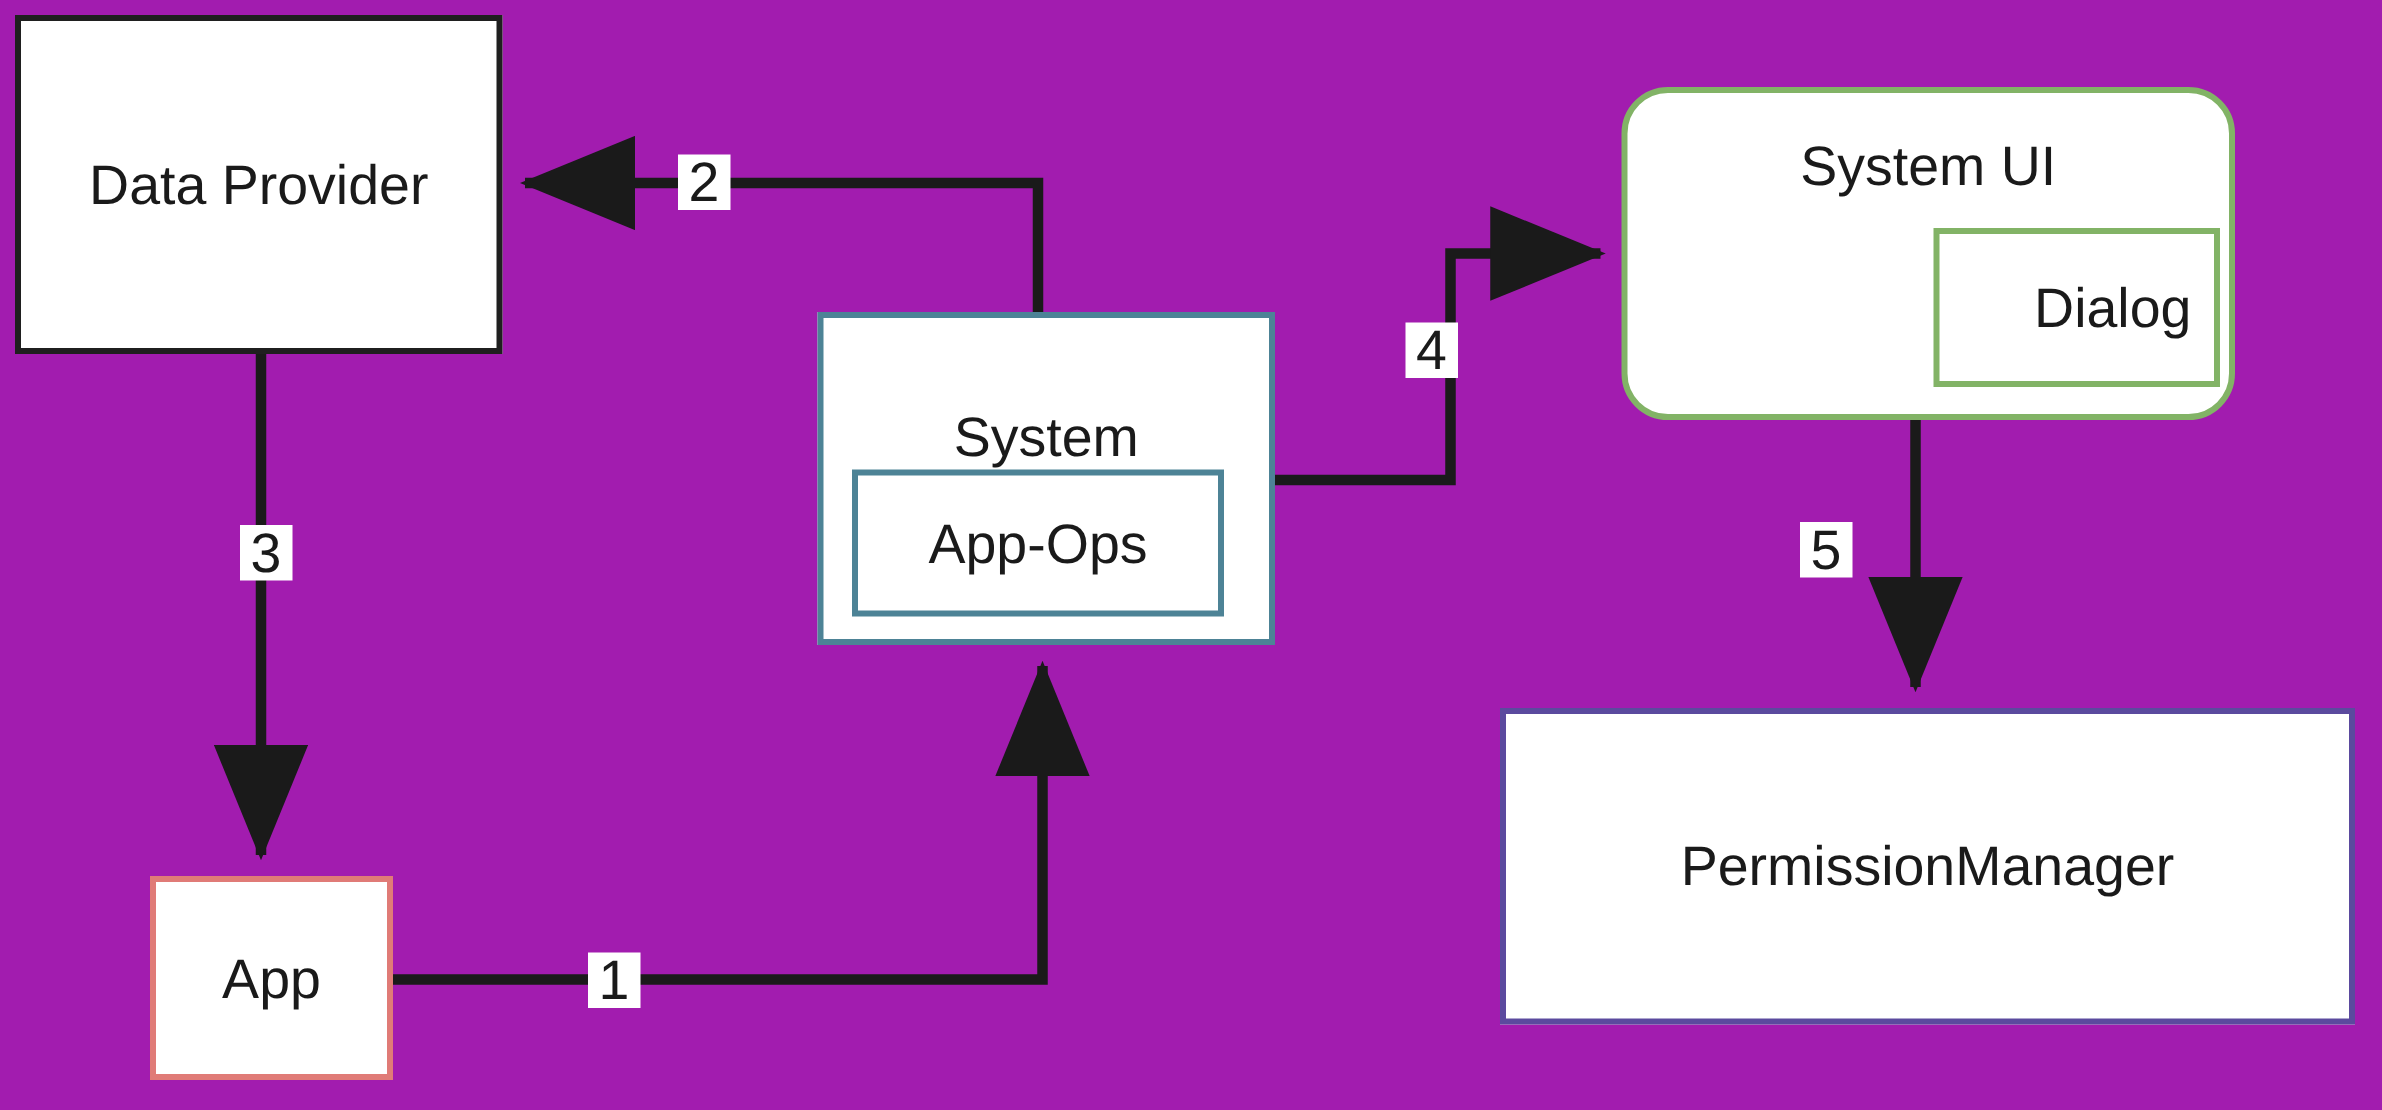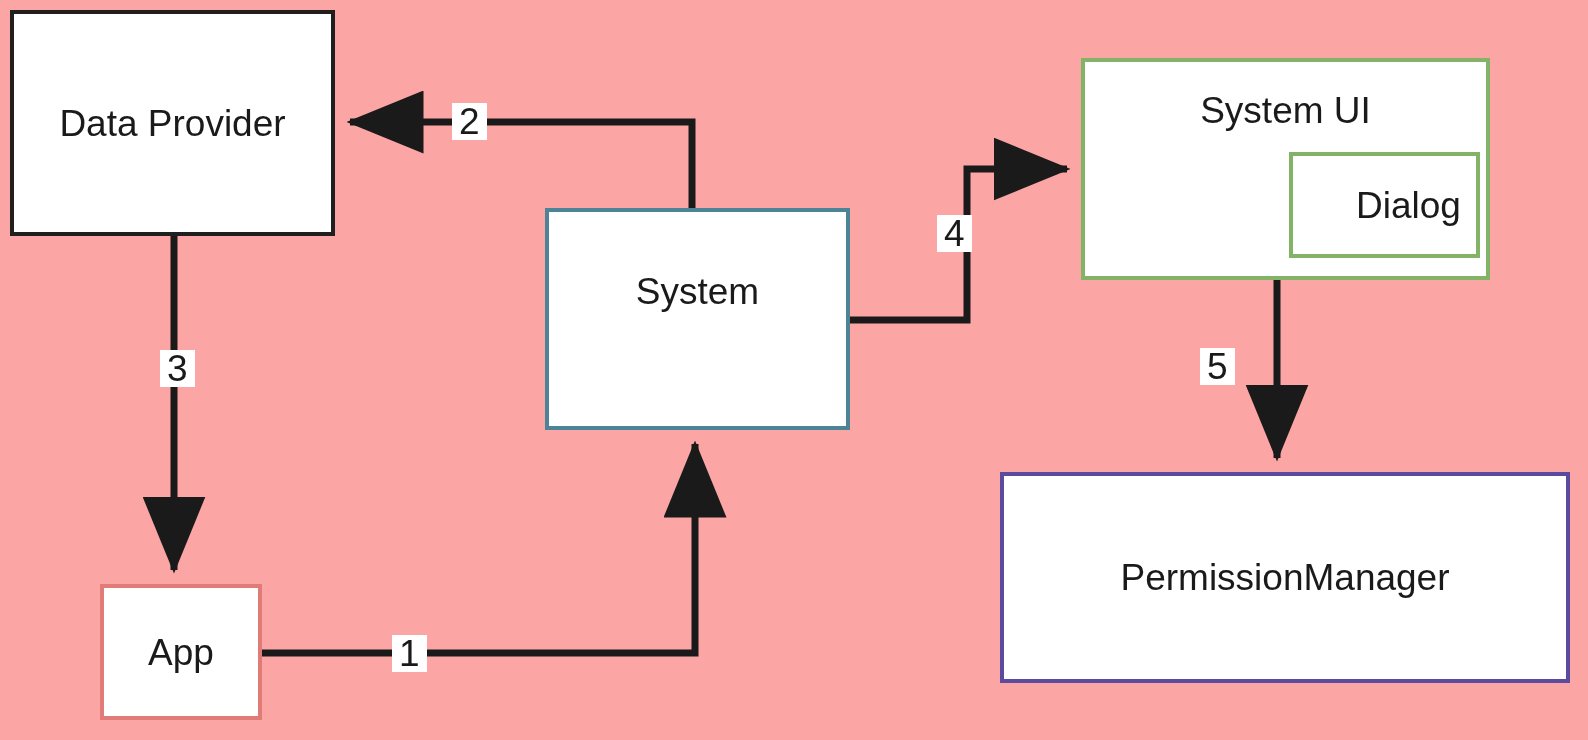--- a/index.html
+++ b/index.html
@@ -7,21 +7,21 @@
     padding: 0;
     background: #ffffff;
   }
   body {
     font-family: "Liberation Sans", sans-serif;
   }
   #diagram-canvas {
     position: relative;
     width: 1588px;
     height: 740px;
-    background: #fca5a5;
+    background: #a21caf;
     overflow: hidden;
   }
   .node {
     position: absolute;
     box-sizing: border-box;
     background: #ffffff;
     display: flex;
     align-items: center;
     justify-content: center;
   }
@@ -133,22 +133,25 @@
   </div>
 
   <div class="node" id="node-app" style="border-color: rgb(224, 123, 119);">
     <span class="node-label">App</span>
   </div>
 
   <div class="node" id="node-system" style="border-color: rgb(77, 131, 150);">
     <span class="node-label node-label-top">System</span>
   </div>
 
+  <div class="node" id="node-app-ops" style="border-color: rgb(77, 131, 150);">
+    <span class="node-label">App-Ops</span>
+  </div>
 
-  <div class="node" id="node-system-ui" style="border-color: rgb(130, 179, 102);">
+  <div class="node" id="node-system-ui" style="border-color: rgb(130, 179, 102); border-radius: 31px;">
     <span class="node-label node-label-top">System UI</span>
   </div>
 
   <div class="node" id="node-dialog" style="border-color: rgb(130, 179, 102); padding-left: 48px;">
     <span class="node-label">Dialog</span>
   </div>
 
   <div class="node" id="node-permission-manager" style="border-color: rgb(91, 74, 158);">
     <span class="node-label">PermissionManager</span>
   </div>

